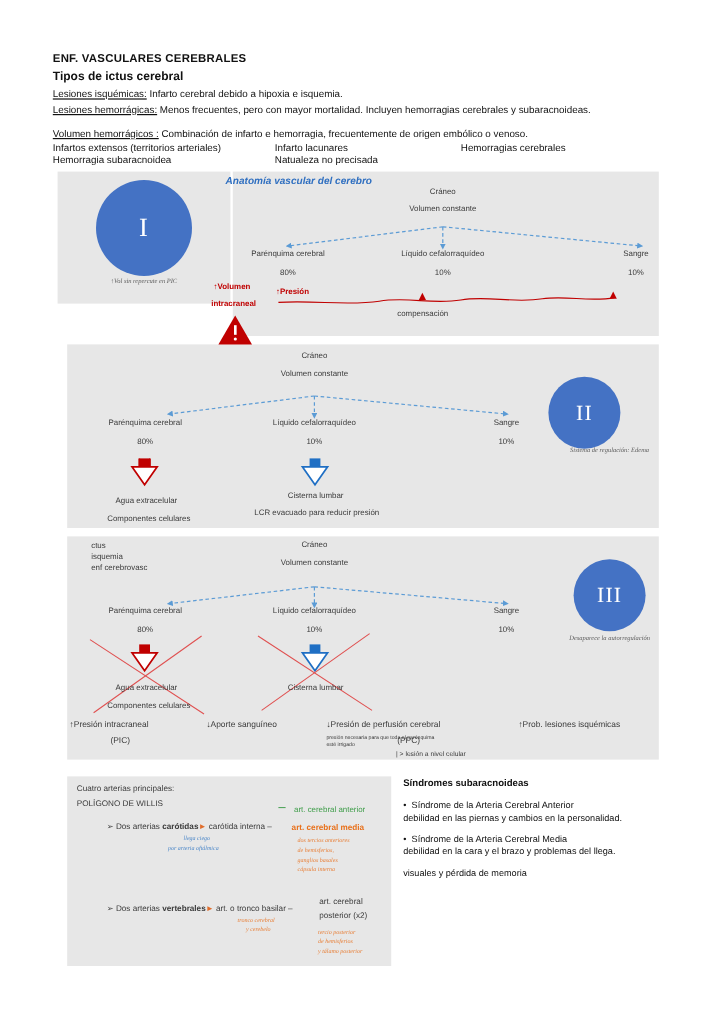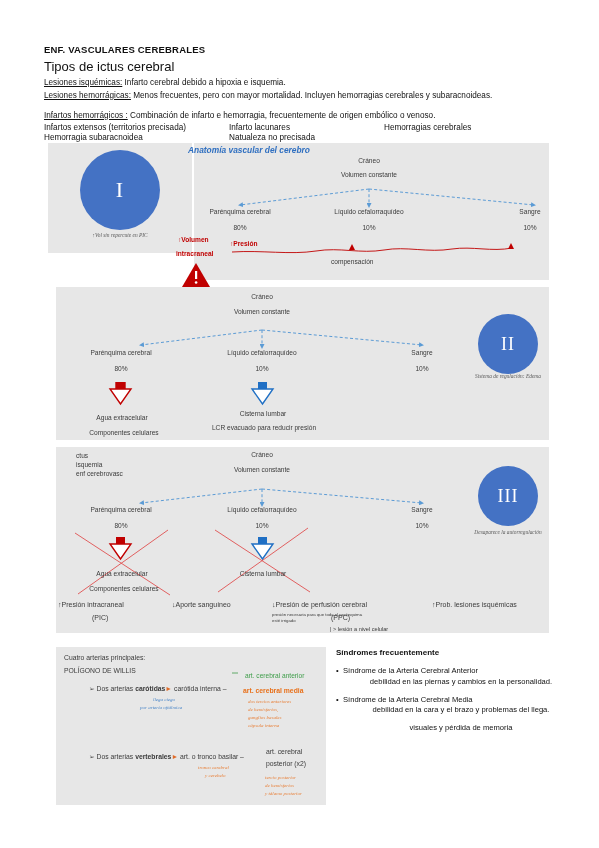--- a/index.html
+++ b/index.html
@@ -2,21 +2,21 @@
 <html><head>
 <meta charset="utf-8">
 <style>
   html,body{margin:0;padding:0;background:#fff;}
   body{width:599px;height:848px;position:relative;font-family:"Liberation Sans",sans-serif;color:#111;}
   .page{position:absolute;inset:0;width:599px;height:848px;overflow:hidden;background:#fff;}
 
   
   .hdr{position:absolute;left:44px;top:44px;width:520px;}
   .h-title{font-size:9.5px;font-weight:700;letter-spacing:.2px;margin:0 0 4px 0;}
-  .h-sub{font-size:13px;font-weight:400;margin:0 0 4px 0;}
+  .h-sub{font-size:10px;font-weight:700;margin:0 0 4px 0;}
   .h-line{font-size:8.2px;margin:0 0 2.5px 0;line-height:1.25;}
   .u{text-decoration:underline;}
   .gap{height:7px;}
   .cols{display:flex;font-size:8.2px;margin-top:1px;}
   .c1{width:185px;}
   .c2{width:155px;}
   .c3{flex:1;}
 
   
   .panel{position:absolute;background:#e7e7e7;}
@@ -52,43 +52,43 @@
           font-family:"Liberation Serif",serif;line-height:1.35;white-space:nowrap;}
   .grn{position:absolute;color:#3f9d4a;font-size:6.6px;white-space:nowrap;}
   .blu-i{position:absolute;color:#4a86c8;font-size:5px;font-style:italic;
          font-family:"Liberation Serif",serif;line-height:1.35;white-space:nowrap;}
 
   
   .sr{position:absolute;left:336px;top:648px;width:250px;}
   .sr h4{font-size:8px;font-weight:700;margin:0 0 9px 0;}
   .sr .itm{margin:0 0 9px 0;}
   .sr .hd{font-size:7.6px;display:block;margin-bottom:1.5px;}
-  .sr .bd{font-size:7.6px;display:block;text-align:center;}
+  .sr .bd{font-size:7.6px;display:block;}
   .bullet{display:inline-block;width:7px;}
 </style>
 </head>
 <body>
 
 <div class="page">
 
   <div class="hdr">
     <div class="h-title">ENF. VASCULARES CEREBRALES</div>
     <div class="h-sub">Tipos de ictus cerebral</div>
     <div class="h-line">
       <span class="u">Lesiones isquémicas:</span><span> Infarto cerebral debido a hipoxia e isquemia.</span>
     </div>
     <div class="h-line">
       <span class="u">Lesiones hemorrágicas:</span><span> Menos frecuentes, pero con mayor mortalidad.    Incluyen hemorragias cerebrales y subaracnoideas.</span>
     </div>
     <div class="gap"></div>
     <div class="h-line">
-      <span class="u">Infartos hemorrágicos :</span><span> Combinación de infarto e hemorragia, frecuentemente de origen embólico o venoso.</span>
+      <span class="u">Volumen hemorrágicos :</span><span> Combinación de infarto e hemorragia, frecuentemente de origen embólico o venoso.</span>
     </div>
     <div class="cols">
-      <div class="c1">Infartos extensos (territorios precisada)</div>
+      <div class="c1">Infartos extensos (territorios arteriales)</div>
       <div class="c2">Infarto lacunares</div>
       <div class="c3">Hemorragias cerebrales</div>
     </div>
     <div class="cols">
       <div class="c1">Hemorragia subaracnoidea</div>
       <div class="c2">Natualeza no precisada</div>
       <div class="c3"></div>
     </div>
   </div>
 
@@ -190,21 +190,21 @@
   <div class="blktxt" style="left:331px;top:258px;">compensación</div>
 
   <svg class="ov" viewBox="0 0 599 848">
     <g>
       <path d="M196,263 L210,287 L182,287 Z" fill="#c00000"></path>
       <rect x="195" y="271" width="2.2" height="8" fill="#fff"></rect>
       <circle cx="196.1" cy="282.5" r="1.3" fill="#fff"></circle>
     </g>
   </svg>
 
-  <div class="circle" style="left:478px;top:314px;width:60px;height:60px;">
+  <div class="circle" style="left:457px;top:314px;width:60px;height:60px;">
     <span style="font-size:18px;">II</span>
   </div>
   <div class="cap" style="left:448px;top:373px;width:120px;">Sistema de regulación: Edema</div>
 
   <div class="nd" style="left:232px;top:293px;width:60px;">Cráneo</div>
   <div class="nd" style="left:216px;top:308px;width:92px;">Volumen constante</div>
 
   <div class="nd" style="left:69px;top:349px;width:104px;">Parénquima cerebral</div>
   <div class="pct" style="left:69px;top:365px;width:104px;">80%</div>
 
@@ -279,21 +279,21 @@
   </div>
   <div class="orng-i" style="left:198px;top:765px;">tronco cerebral</div>
   <div class="orng-i" style="left:205px;top:773px;">y cerebelo</div>
   <div class="bl-t" style="left:266px;top:748px;">art. cerebral</div>
   <div class="bl-t" style="left:266px;top:760px;">posterior (x2)</div>
   <div class="orng-i" style="left:265px;top:775px;">tercio posterior</div>
   <div class="orng-i" style="left:265px;top:783px;">de hemisferios</div>
   <div class="orng-i" style="left:265px;top:791px;">y tálamo posterior</div>
 
   <div class="sr">
-    <h4>Síndromes frecuentemente</h4>
+    <h4>Síndromes subaracnoideas</h4>
     <div class="itm">
       <span class="hd">
         <span class="bullet">•</span><span>Síndrome de la Arteria Cerebral Anterior</span>
       </span>
       <span class="bd">debilidad en las piernas y cambios en la personalidad.</span>
     </div>
     <div class="itm">
       <span class="hd">
         <span class="bullet">•</span><span>Síndrome de la Arteria Cerebral Media</span>
       </span>

